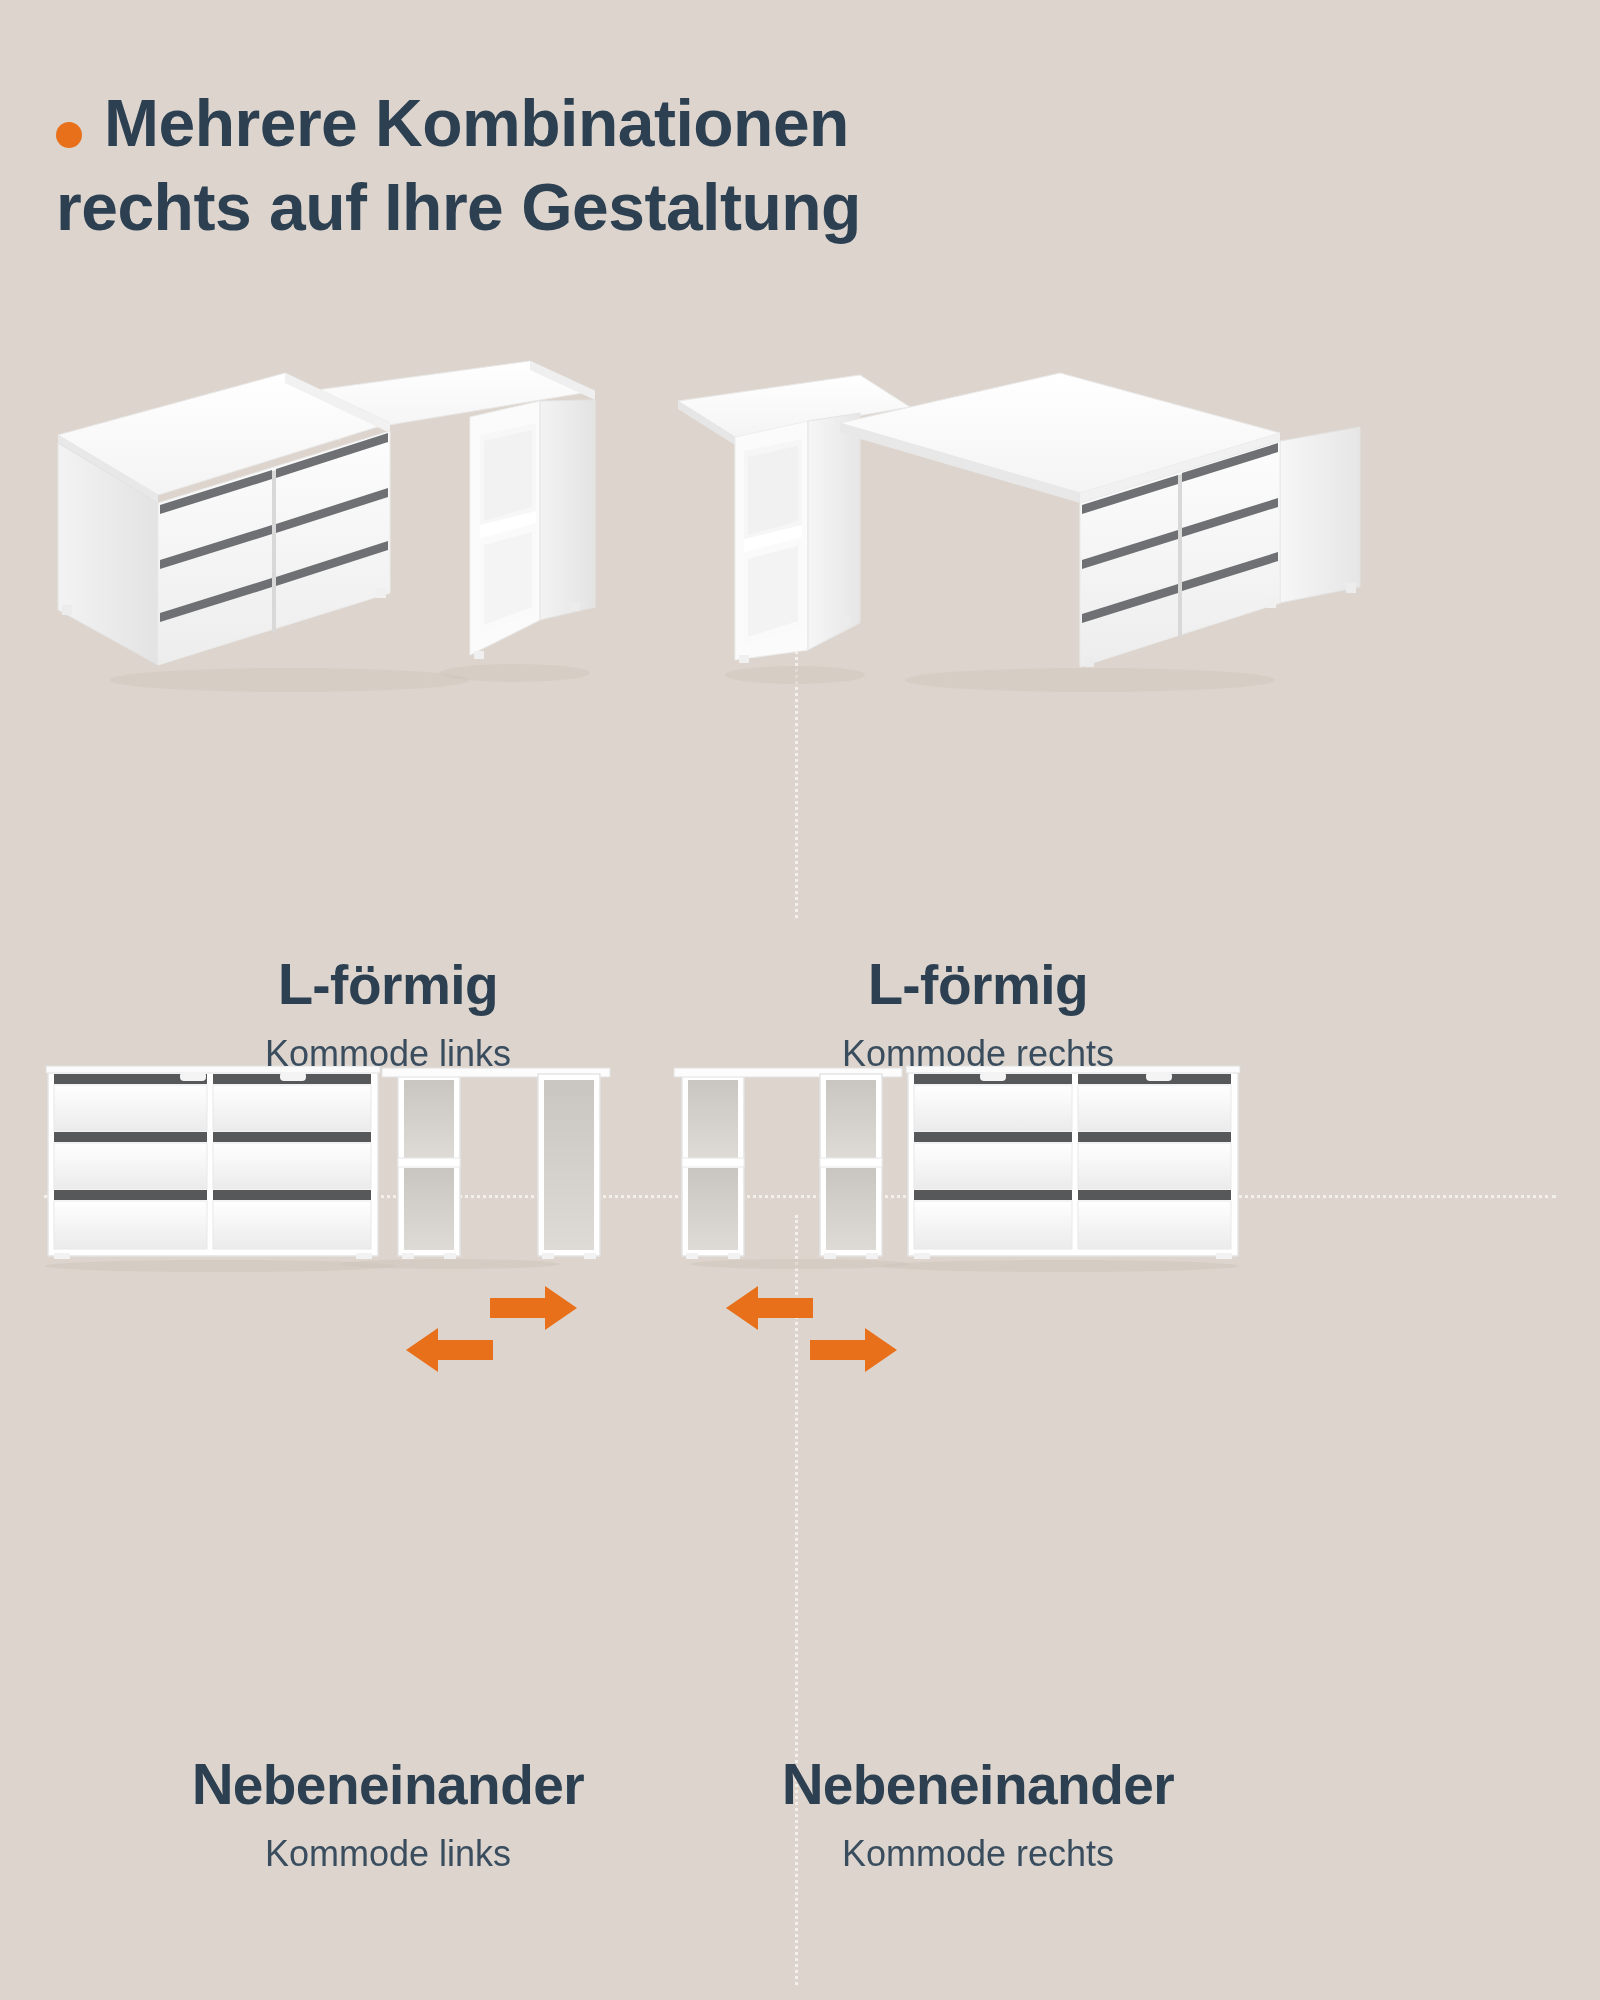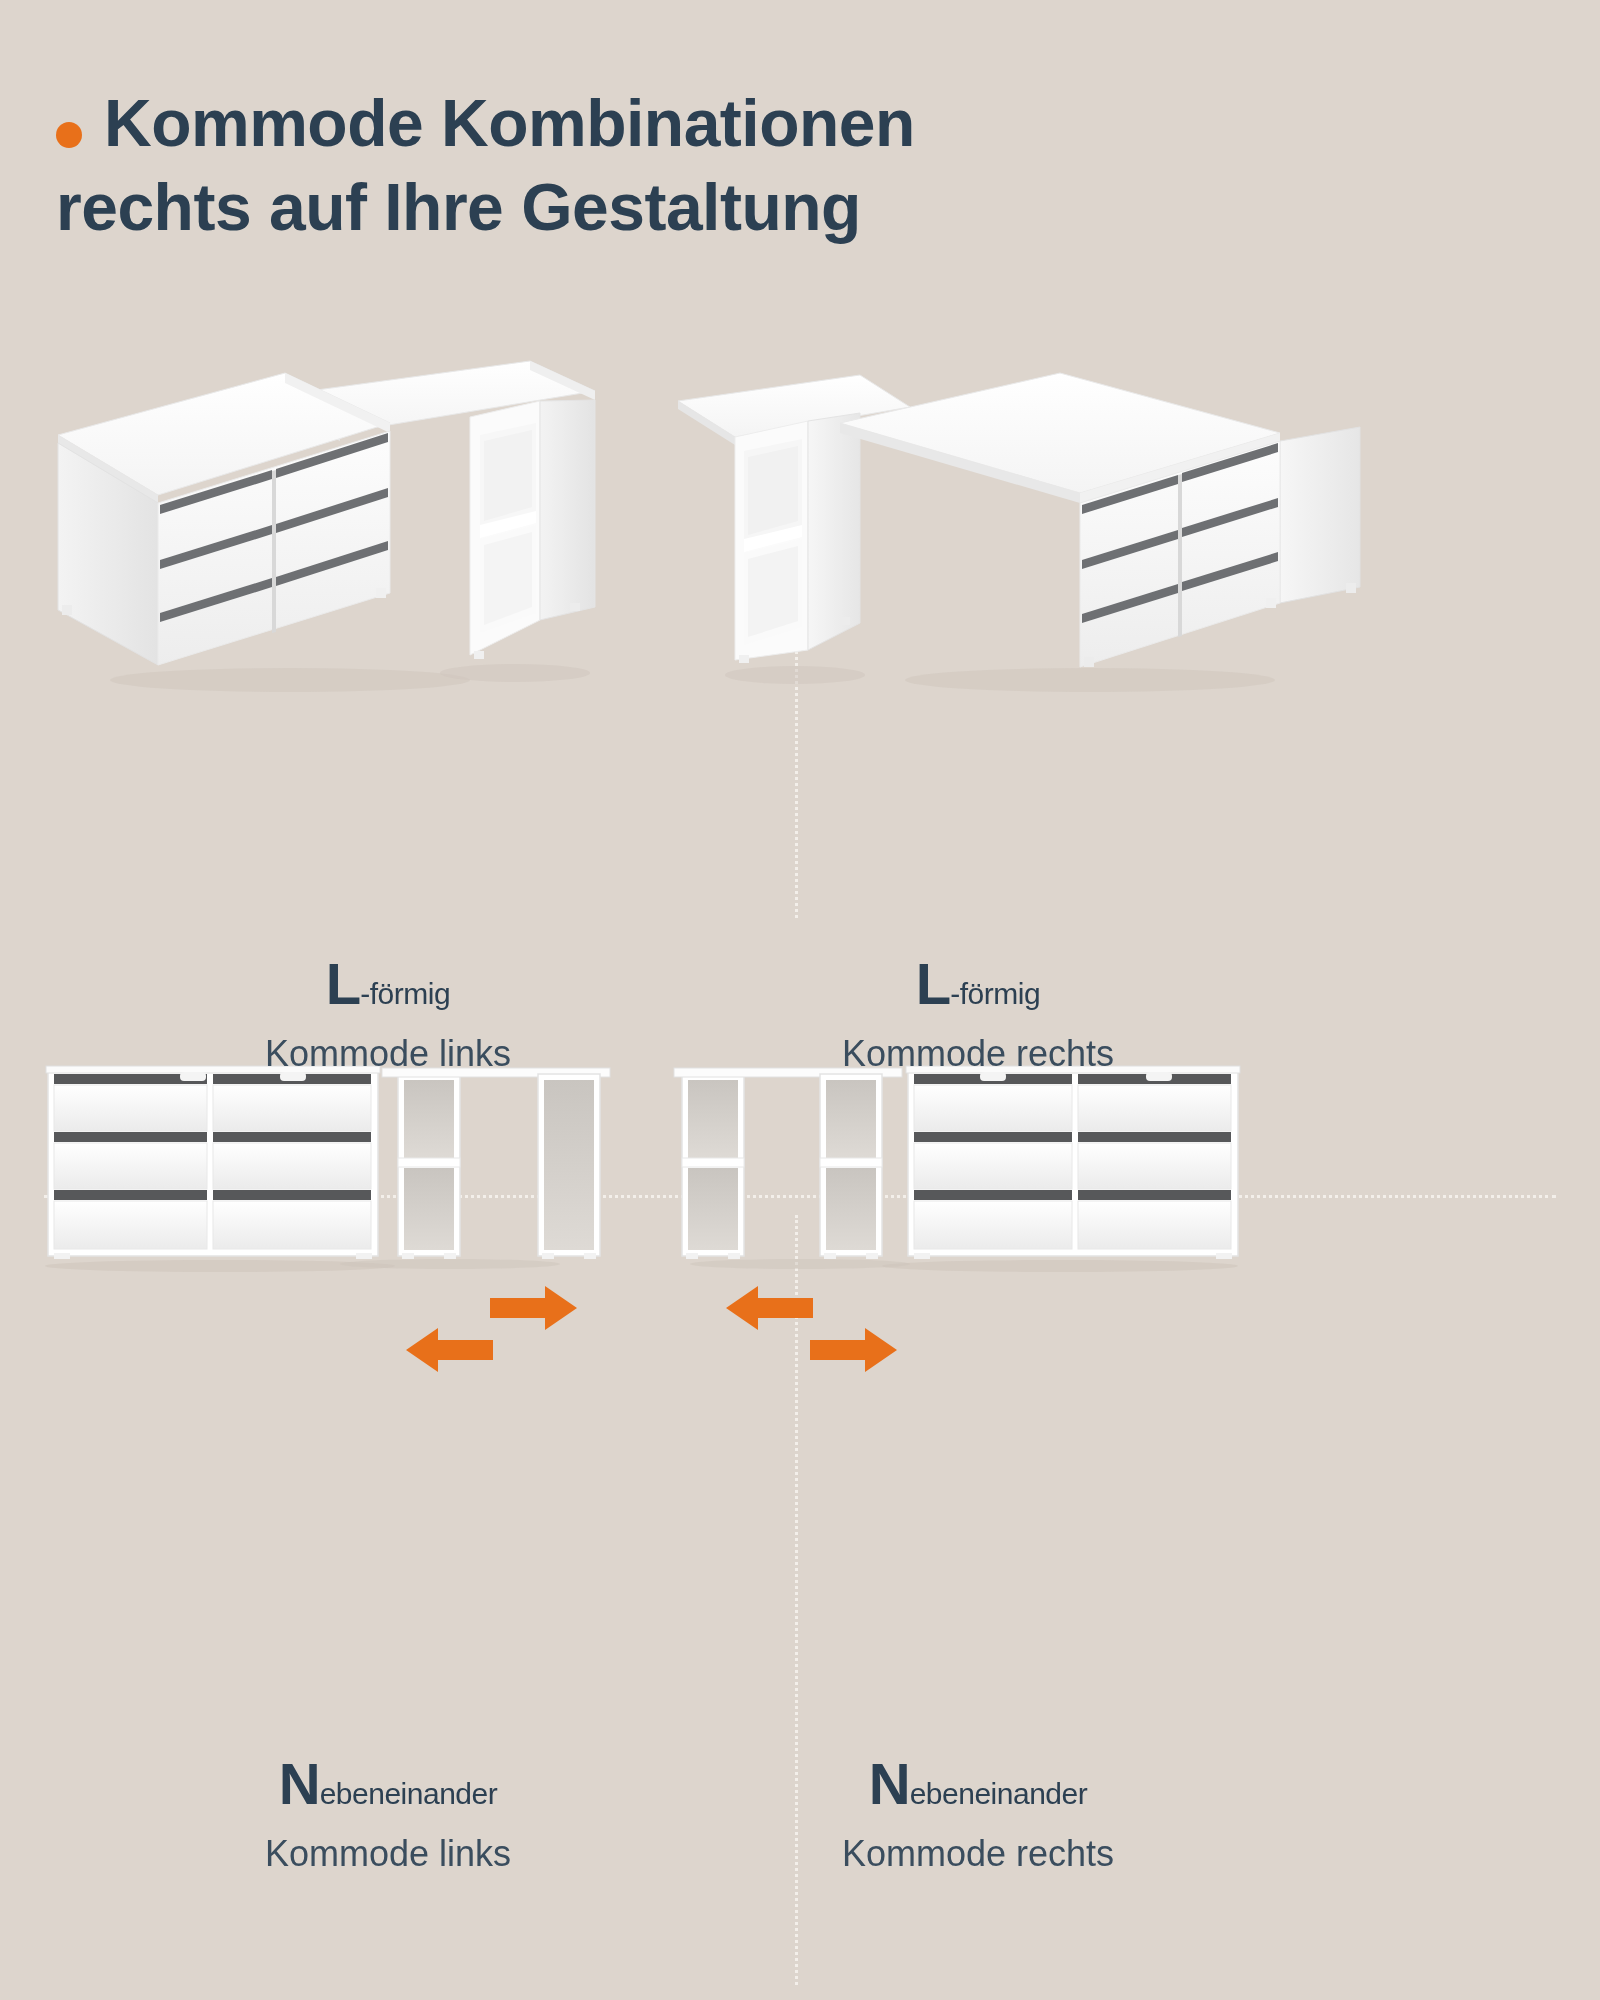--- a/index.html
+++ b/index.html
@@ -42,21 +42,21 @@
 
   
   .caption{position:absolute;text-align:center;width:700px;}
   .cap-title{
     line-height:1;white-space:nowrap;
   }
   .cap-title .big{
     font-size:58px;font-weight:bold;color:#2c4052;letter-spacing:-1px;
   }
   .cap-title .rest{
-    font-size:30px;font-weight:normal;color:#2c4052;letter-spacing:-0.5px;
+    font-size:55px;font-weight:bold;color:#2c4052;letter-spacing:-0.5px;
   }
   .cap-sub{
     font-size:36px;font-weight:300;color:#3a4d5e;margin-top:20px;white-space:nowrap;
   }
   #cap-tl{left:38px;top:955px;}
   #cap-tr{left:628px;top:955px;}
   #cap-bl{left:38px;top:1755px;}
   #cap-br{left:628px;top:1755px;}
 
   
@@ -68,21 +68,21 @@
 
   
   .arrows{position:absolute;width:260px;height:110px;}
   #arrows-bl{left:395px;top:1280px;}
   #arrows-br{left:715px;top:1280px;}
 </style>
 </head>
 <body>
 
 <div id="headline">
-  <span class="bullet"></span><span class="htext">Kommode Kombinationen</span>
+  <span class="bullet"></span><span class="htext">Mehrere Kombinationen</span>
   <span class="line2">rechts auf Ihre Gestaltung</span>
 </div>
 
 <div class="divider-v" id="div-v-top"></div>
 <div class="divider-v" id="div-v-bottom"></div>
 <div class="divider-h" id="div-h"></div>
 
 <div class="scene" id="scene-tl">
 <svg width="720" height="360" viewBox="0 0 720 360">
   <defs>

